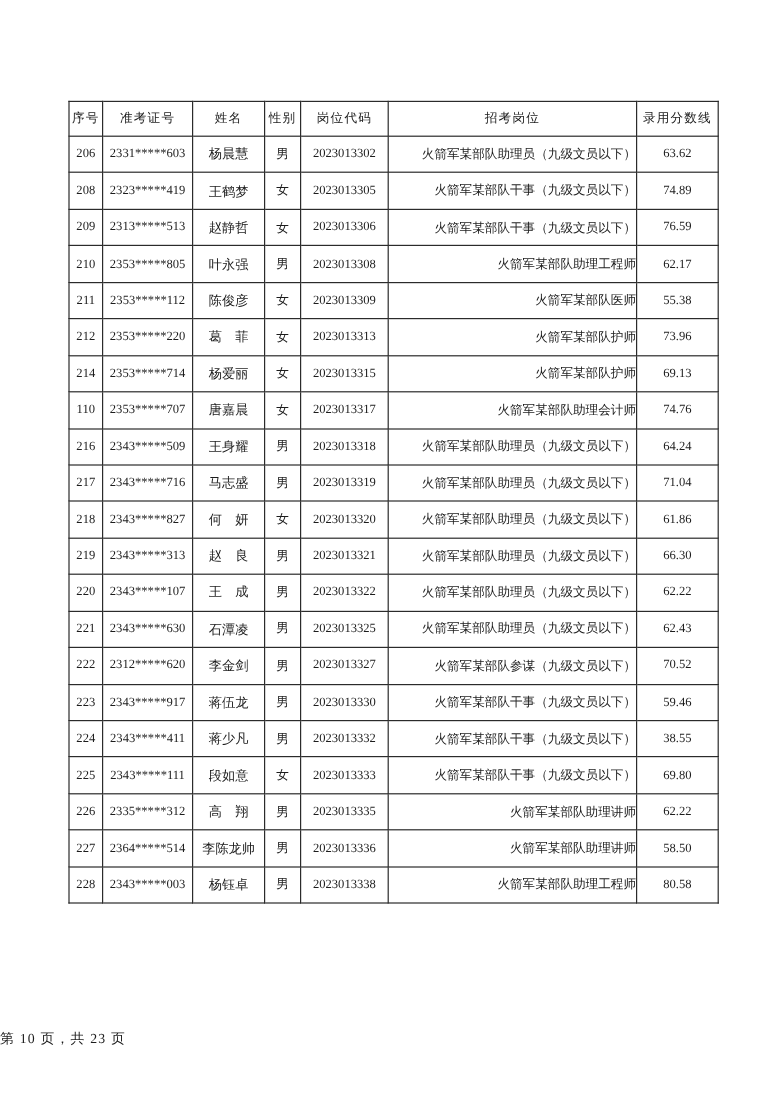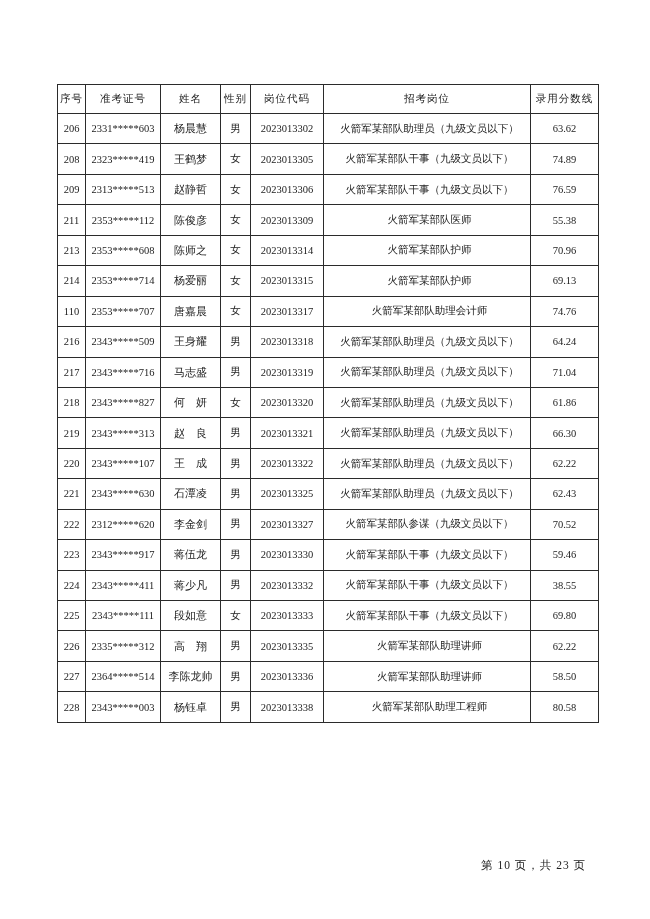--- a/index.html
+++ b/index.html
@@ -37,31 +37,31 @@
     padding: 0;
     overflow: hidden;
     white-space: nowrap;
     color: #1c1c1c;
   }
   .score-table thead tr { height: 29px; }
   .score-table tbody tr { height: 30.45px; }
   .score-table th { letter-spacing: 1px; }
   
   .score-table td:nth-child(6) {
-    text-align: center;
+    text-align: right;
     padding-left: 5px;
     font-family: Liberation Serif, serif;
   }
   .score-table td:nth-child(3) { font-size: 11px; }
   .footer {
     position: absolute;
     left: 0;
     width: 586px;
     top: 858px;
-    text-align: right;
+    text-align: left;
     font-size: 11.5px;
     letter-spacing: 1px;
     color: #1c1c1c;
   }
 </style>
 </head>
 <body>
 
 <div class="page">
 
@@ -108,36 +108,45 @@
         <tr>
           <td>209</td>
           <td>2313*****513</td>
           <td>赵静哲</td>
           <td>女</td>
           <td>2023013306</td>
           <td>火箭军某部队干事（九级文员以下）</td>
           <td>76.59</td>
         </tr>
         <tr>
+          <td>210</td>
+          <td>2353*****805</td>
+          <td>叶永强</td>
+          <td>男</td>
+          <td>2023013308</td>
+          <td>火箭军某部队助理工程师</td>
+          <td>62.17</td>
+        </tr>
+        <tr>
           <td>211</td>
           <td>2353*****112</td>
           <td>陈俊彦</td>
           <td>女</td>
           <td>2023013309</td>
           <td>火箭军某部队医师</td>
           <td>55.38</td>
         </tr>
         <tr>
-          <td>213</td>
-          <td>2353*****608</td>
-          <td>陈师之</td>
-          <td>女</td>
-          <td>2023013314</td>
+          <td>212</td>
+          <td>2353*****220</td>
+          <td>葛　菲</td>
+          <td>女</td>
+          <td>2023013313</td>
           <td>火箭军某部队护师</td>
-          <td>70.96</td>
+          <td>73.96</td>
         </tr>
         <tr>
           <td>214</td>
           <td>2353*****714</td>
           <td>杨爱丽</td>
           <td>女</td>
           <td>2023013315</td>
           <td>火箭军某部队护师</td>
           <td>69.13</td>
         </tr>

